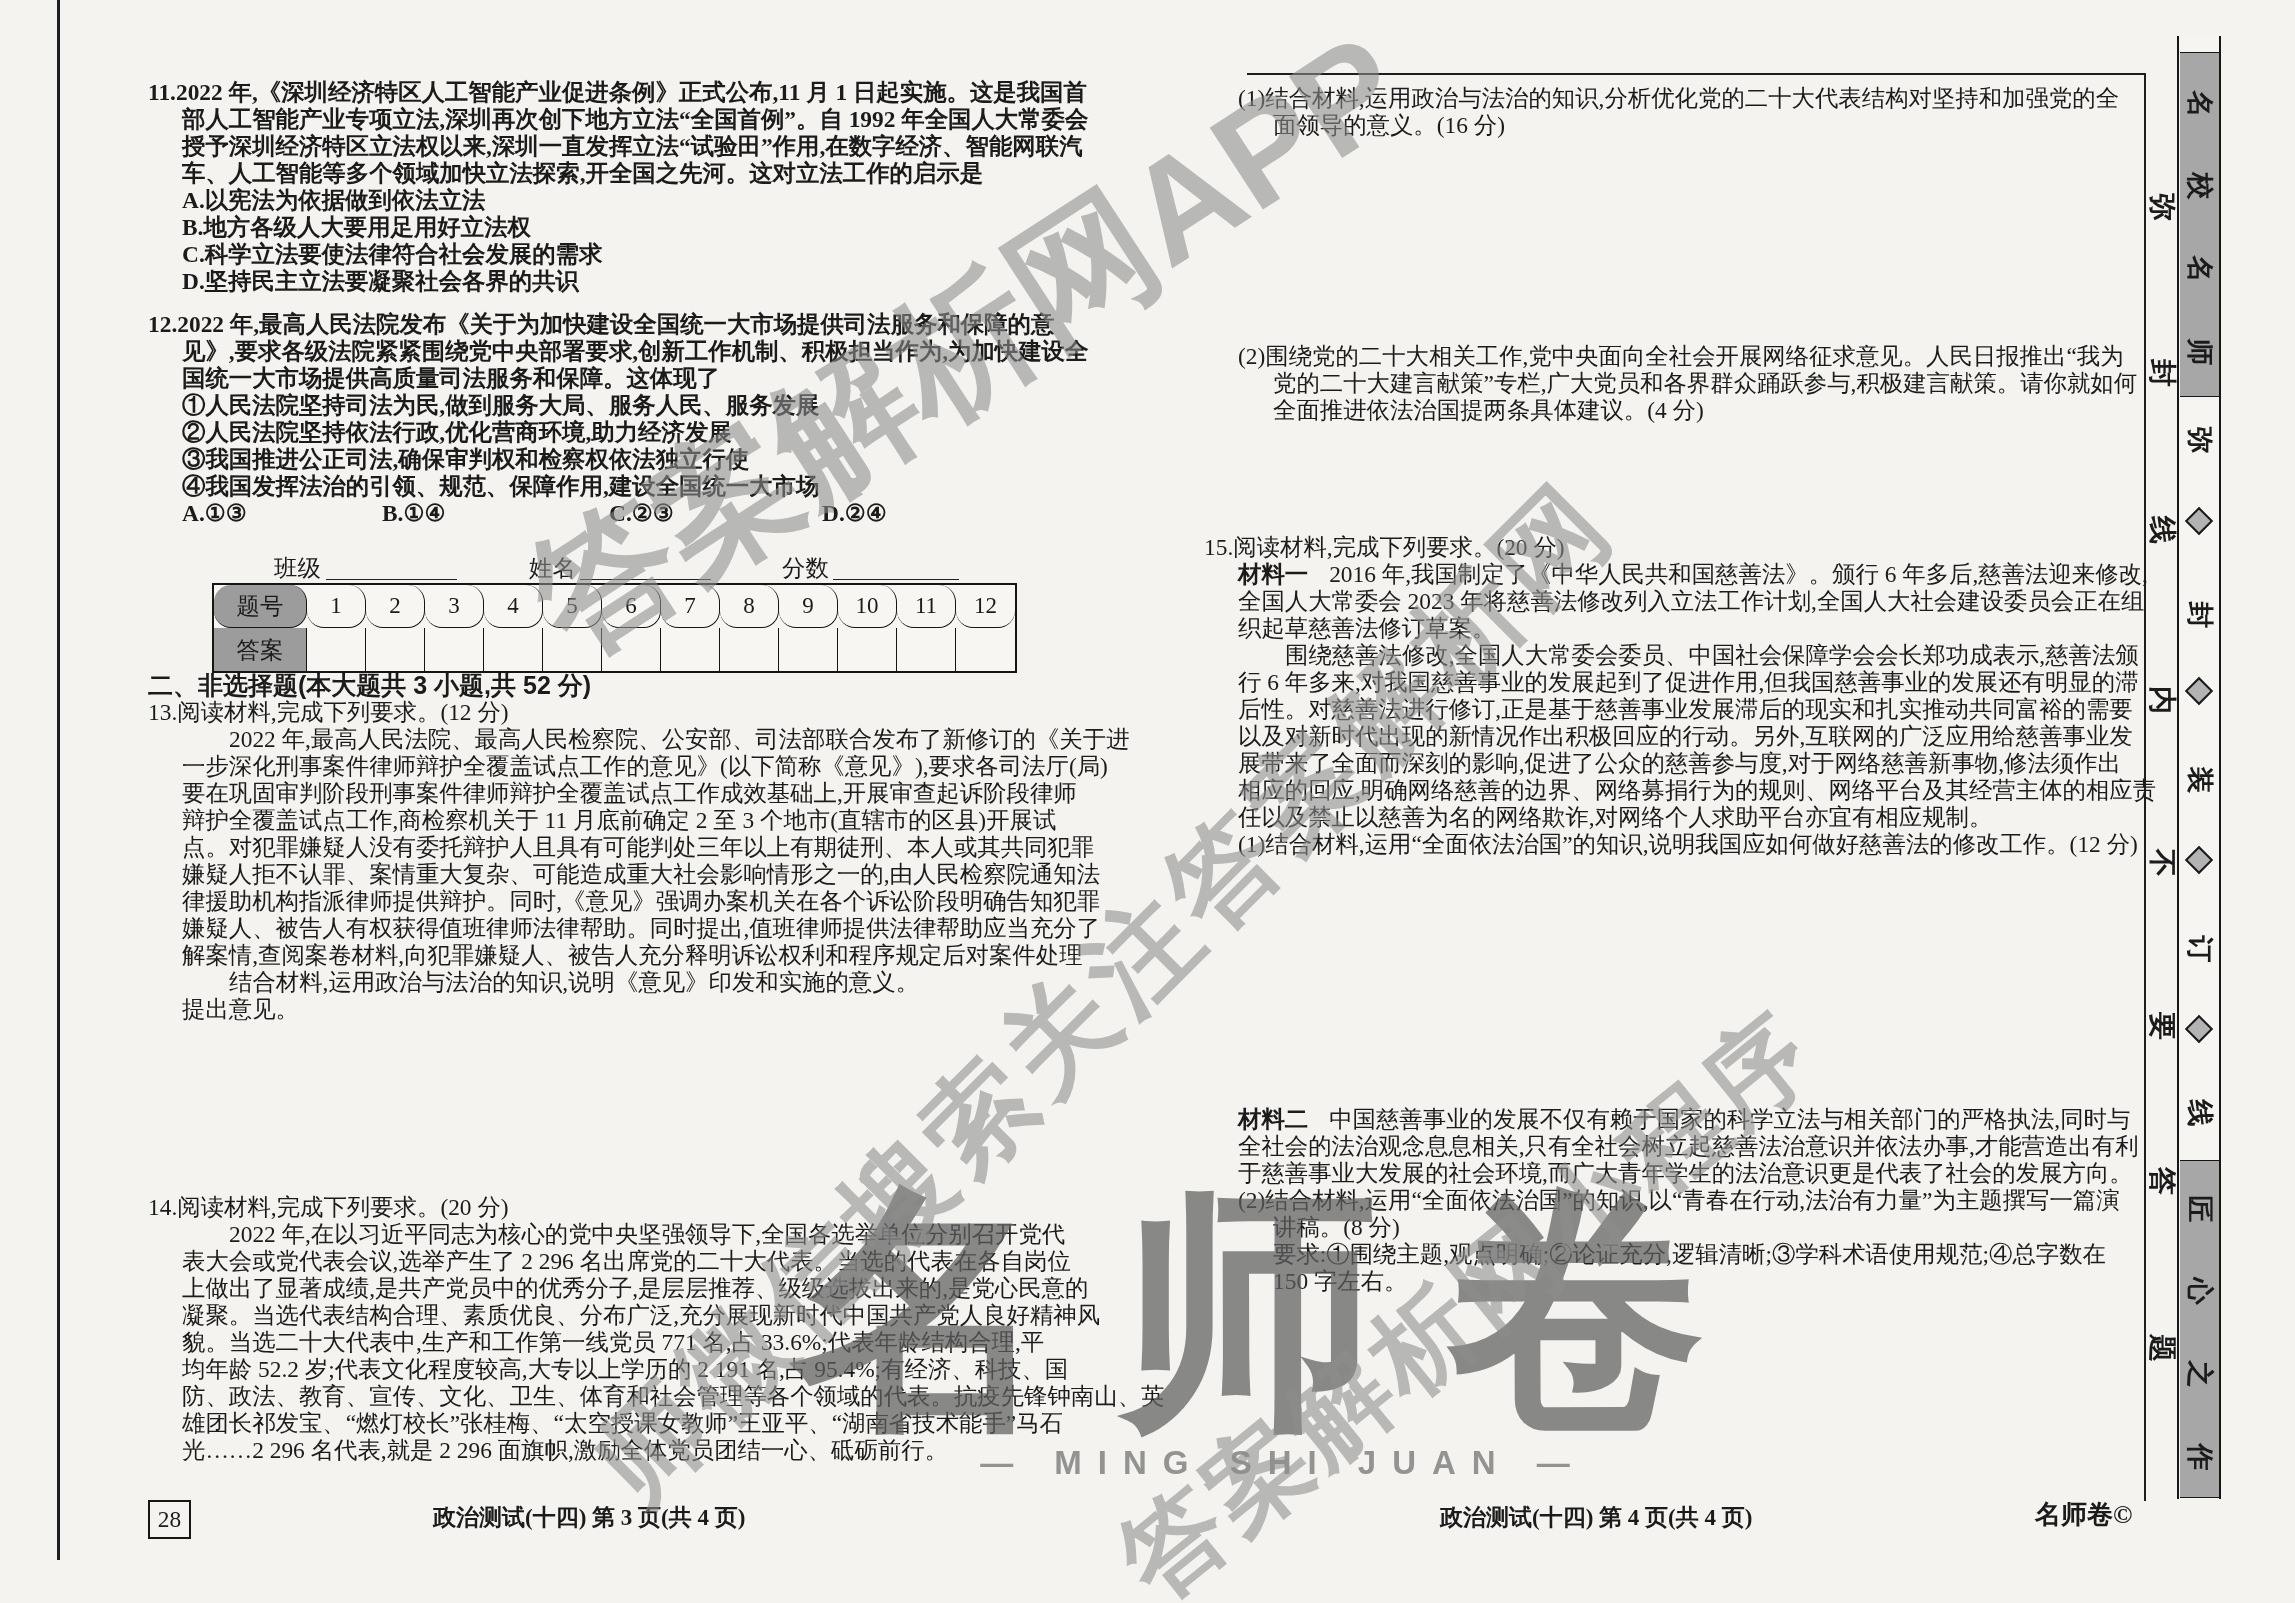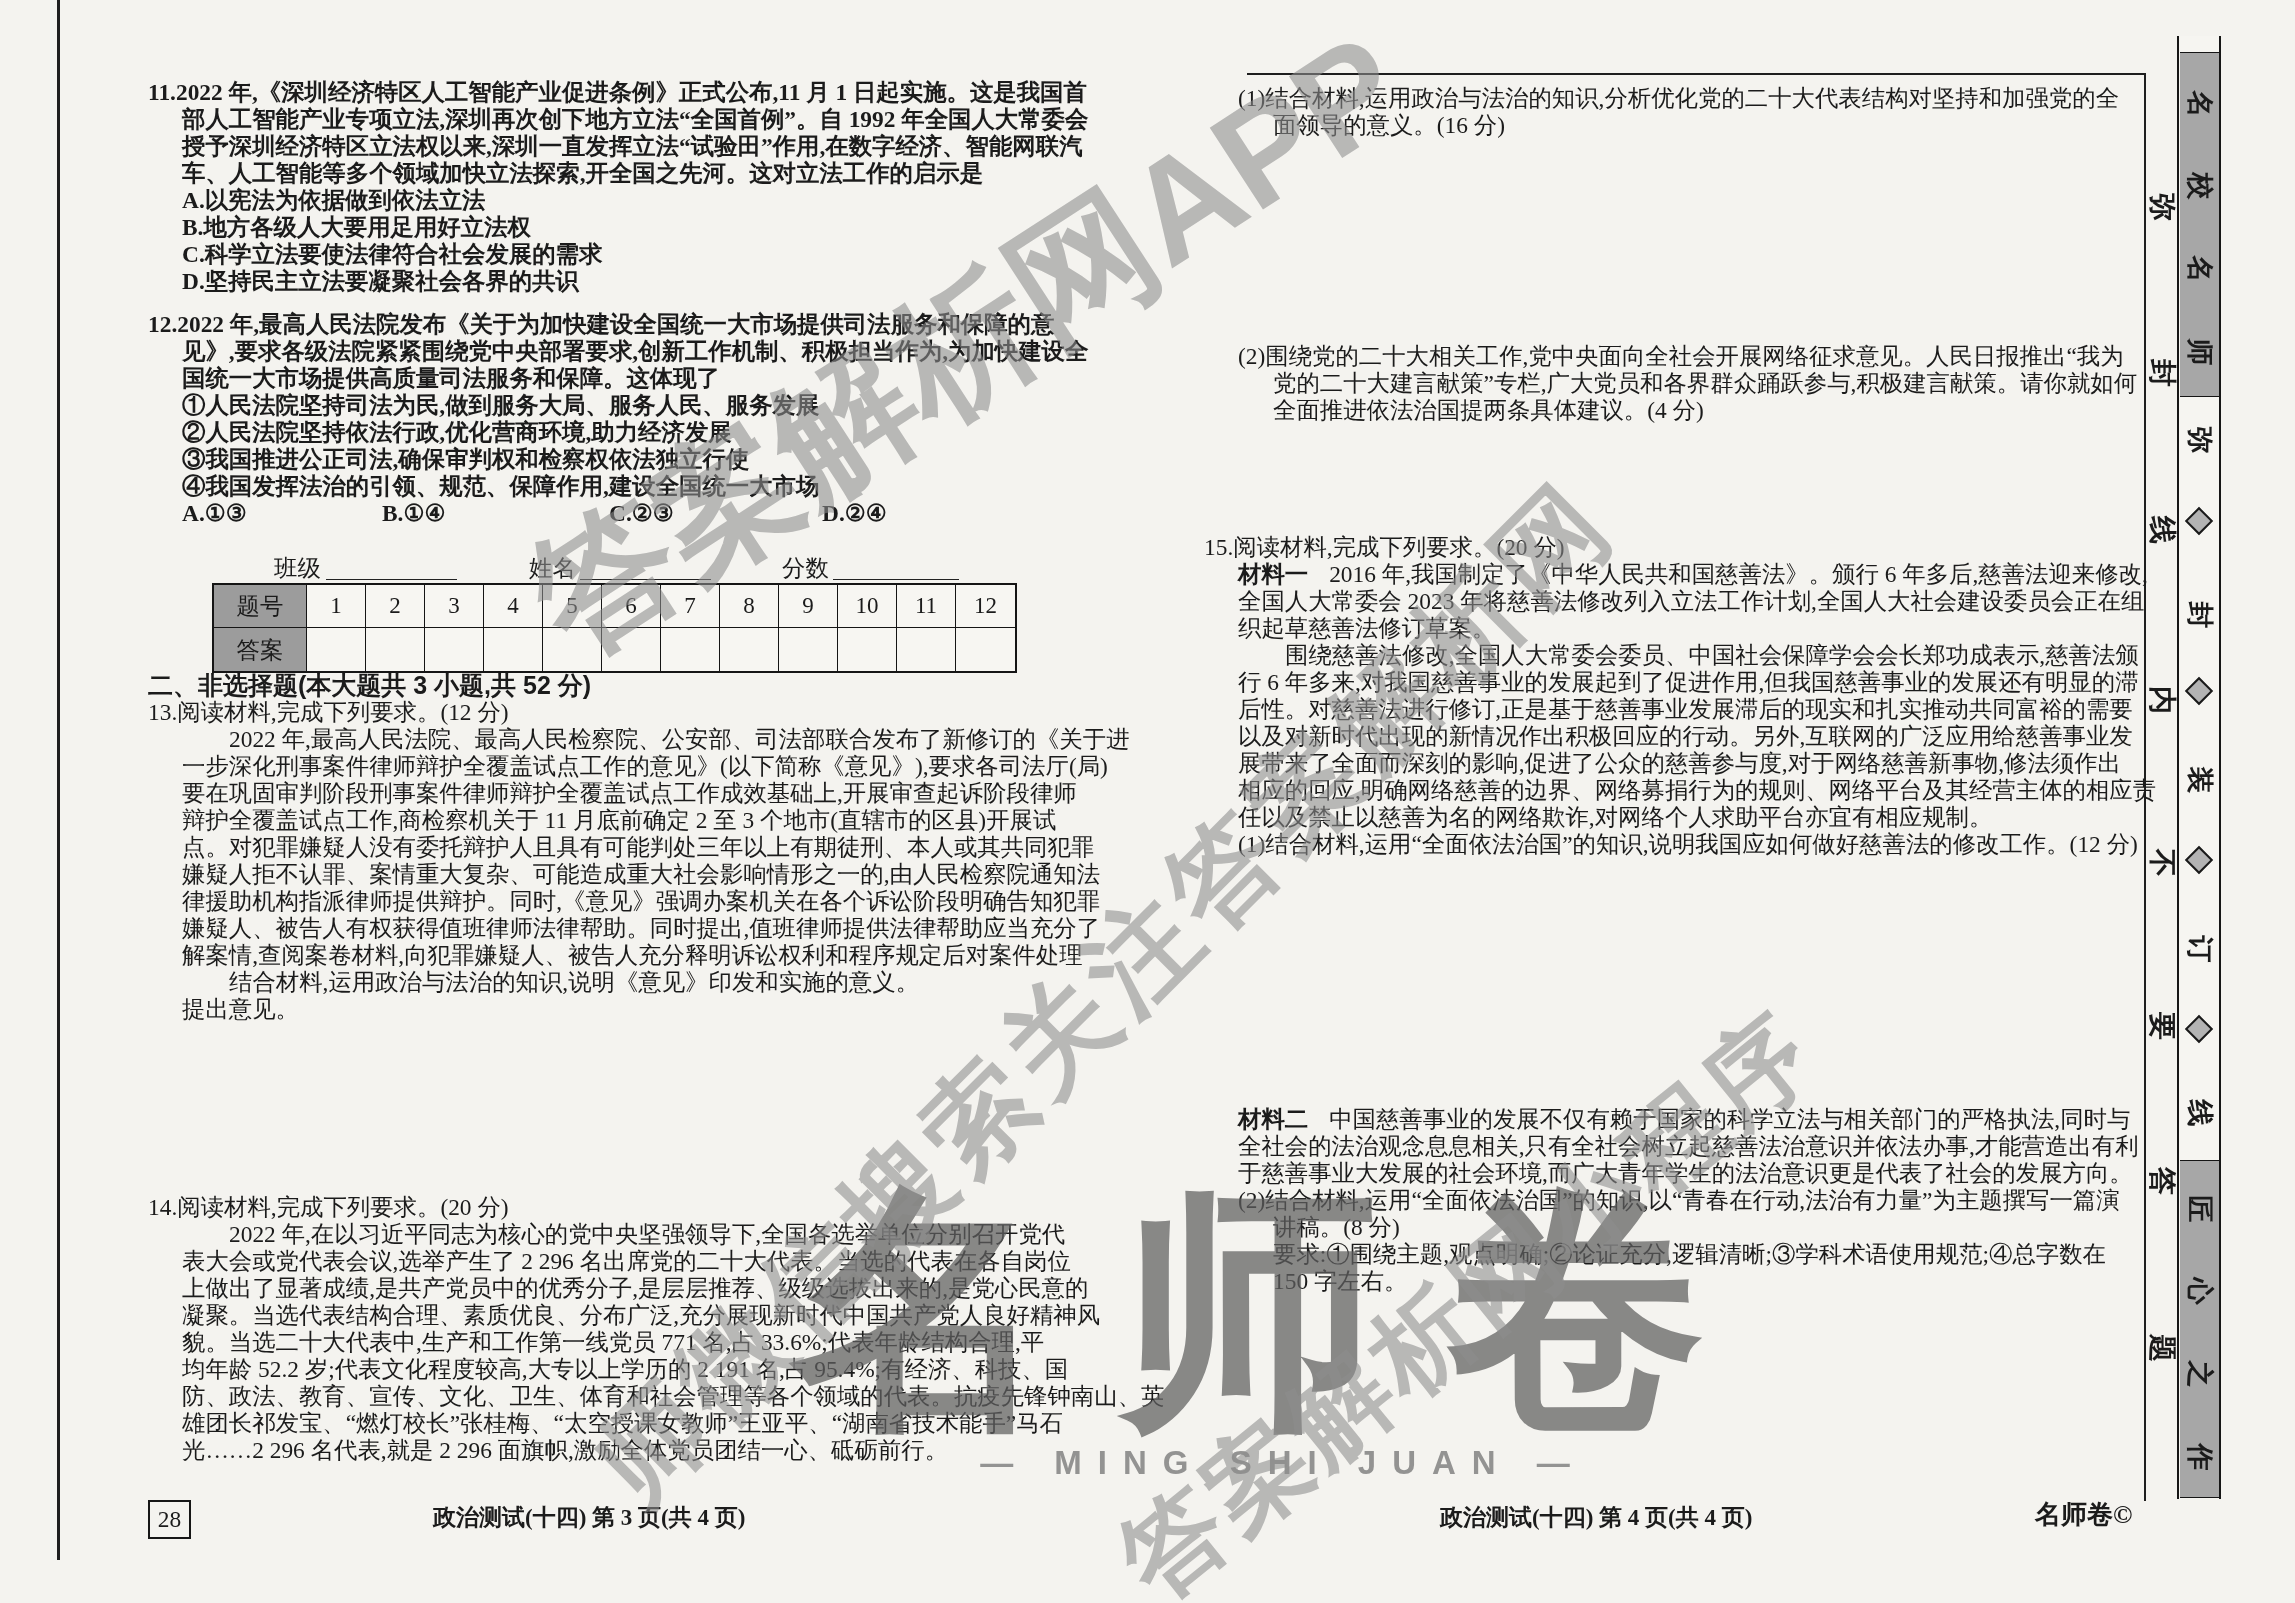--- a/index.html
+++ b/index.html
@@ -13,21 +13,21 @@
   .m3{margin-left:81px;}
   .heiti{font-family:"Liberation Sans","DejaVu Sans",sans-serif;font-weight:bold;}
   .mlabel{font-family:"Liberation Sans","DejaVu Sans",sans-serif;font-weight:bold;margin-right:21px;}
   
   .inforow{position:absolute;top:552px;left:0;width:1089px;height:31px;font-size:23.4px;}
   .ilabel{position:absolute;top:0;}
   .uline{position:absolute;top:3.7px;height:23.4px;border-bottom:1.9px solid #222;}
   
   .atable{position:absolute;left:212px;top:583px;border:2.5px solid #151515;background:#f7f6f2;}
   .trow{display:flex;}
-  .trow.first .cell{border-bottom:1.9px solid #151515;}
+  .trow.first .cell{border-bottom:1.9px solid #151515;border-radius:17px;}
   .cell{box-sizing:border-box;height:43px;border-right:1.2px solid #151515;
         display:flex;align-items:center;justify-content:center;font-size:23px;}
   .cell:last-child{border-right:none;}
   .hcell{width:93px;background:#9c9c9c;font-size:23.4px;}
   .ncell{width:59px;}
   
   .vline{position:absolute;background:#1e1e1e;}
   .hline{position:absolute;background:#1e1e1e;}
   
   .pagenum-box{position:absolute;left:148px;top:1500px;width:39px;height:35px;border:2.5px solid #161616;

